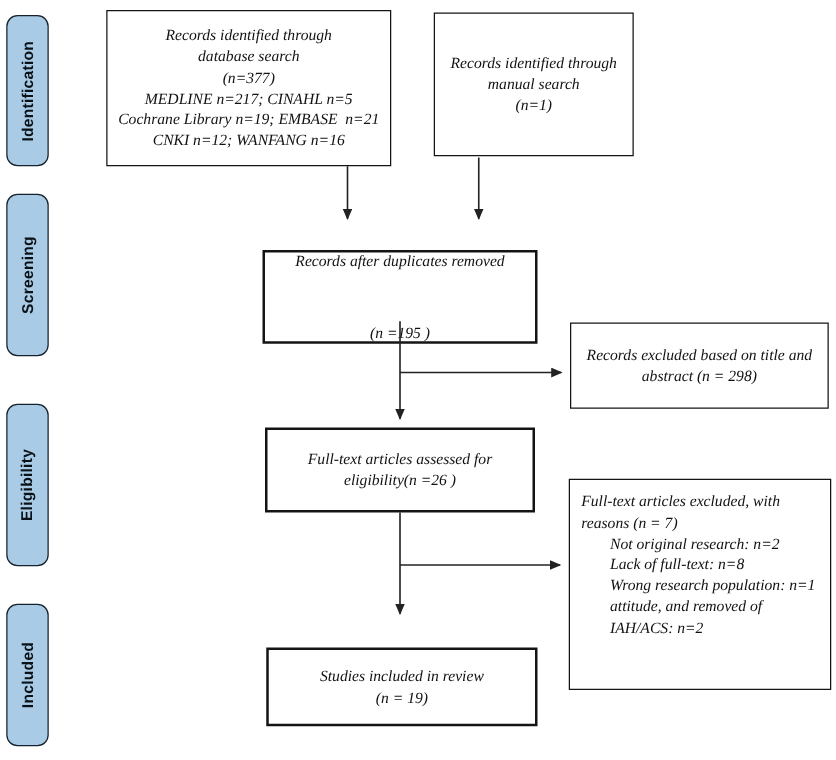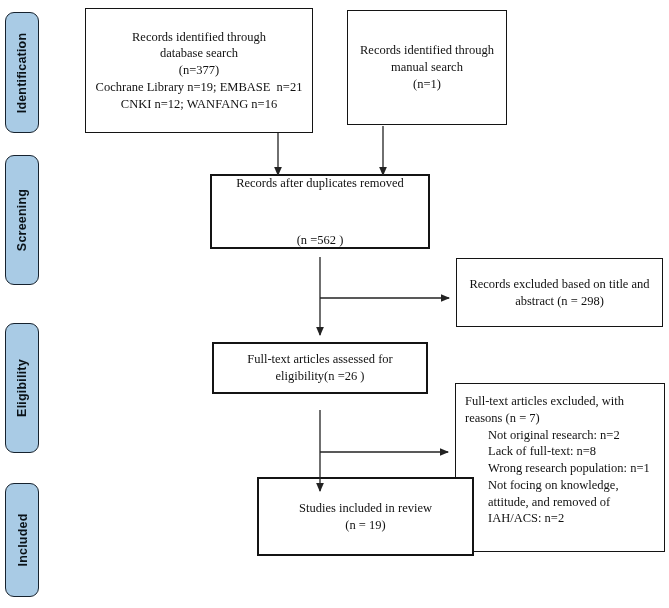--- a/index.html
+++ b/index.html
@@ -41,20 +41,21 @@
     border: 1.6px solid #141414;
     box-sizing: border-box;
     display: flex;
     flex-direction: column;
     align-items: center;
     justify-content: center;
     text-align: center;
     font-size: 12.5px;
     line-height: 1.34;
     padding: 4px 6px;
+    font-style: italic;
   }
   .box.thick { border-width: 2px; }
   .box.left-align {
     align-items: flex-start;
     justify-content: flex-start;
     text-align: left;
     padding: 9px 6px 4px 9px;
   }
   .line { white-space: pre-wrap; }
   .left-align .line.indent { padding-left: 23px; }
@@ -81,57 +82,57 @@
     <span class="vlabel">Eligibility</span>
   </div>
   <div class="stage" style="top:483px; height:114px;">
     <span class="vlabel">Included</span>
   </div>
 
   <div class="box" style="left:85px; top:8px; width:228px; height:125px;">
     <div class="line">Records identified through</div>
     <div class="line">database search</div>
     <div class="line">(n=377)</div>
+    <div class="line">MEDLINE n=217; CINAHL n=5</div>
     <div class="line">Cochrane Library n=19; EMBASE  n=21</div>
     <div class="line">CNKI n=12; WANFANG n=16</div>
   </div>
 
   <div class="box" style="left:347px; top:10px; width:160px; height:115px;">
     <div class="line">Records identified through</div>
     <div class="line">manual search</div>
     <div class="line">(n=1)</div>
   </div>
 
-  <div class="box thick" style="left:210px; top:174px; width:220px; height:75px;gap:40px;">
+  <div class="box thick" style="left:210px; top:200px; width:220px; height:75px;gap:40px;">
     <div class="line">Records after duplicates removed</div>
-    <div class="line">(n =562 )</div>
+    <div class="line">(n =195 )</div>
   </div>
 
   <div class="box" style="left:456px; top:258px; width:207px; height:69px;">
     <div class="line">Records excluded based on title and</div>
     <div class="line">abstract (n = 298)</div>
   </div>
 
-  <div class="box thick" style="left:212px; top:342px; width:216px; height:52px;">
+  <div class="box thick" style="left:212px; top:342px; width:216px; height:68px;">
     <div class="line">Full-text articles assessed for</div>
     <div class="line">eligibility(n =26 )</div>
   </div>
 
   <div class="box left-align" style="left:455px; top:383px; width:210px; height:169px;">
     <div class="line">Full-text articles excluded, with</div>
     <div class="line">reasons (n = 7)</div>
     <div class="line indent">Not original research: n=2</div>
     <div class="line indent">Lack of full-text: n=8</div>
     <div class="line indent">Wrong research population: n=1</div>
-    <div class="line indent">Not focing on knowledge,</div>
     <div class="line indent">attitude, and removed of</div>
     <div class="line indent">IAH/ACS: n=2</div>
   </div>
 
-  <div class="box thick" style="left:213px; top:477px; width:217px; height:79px;margin-left:44px;">
+  <div class="box thick" style="left:213px; top:518px; width:217px; height:63px;">
     <div class="line">Studies included in review</div>
     <div class="line">(n = 19)</div>
   </div>
 
   <svg class="arrows" viewBox="0 0 669 608" xmlns="http://www.w3.org/2000/svg">
     <defs>
       <marker id="ah" markerWidth="9" markerHeight="8" refX="6.2" refY="3" orient="auto">
         <path d="M0,0 L7,3 L0,6 z" fill="#222222"></path>
       </marker>
     </defs>

